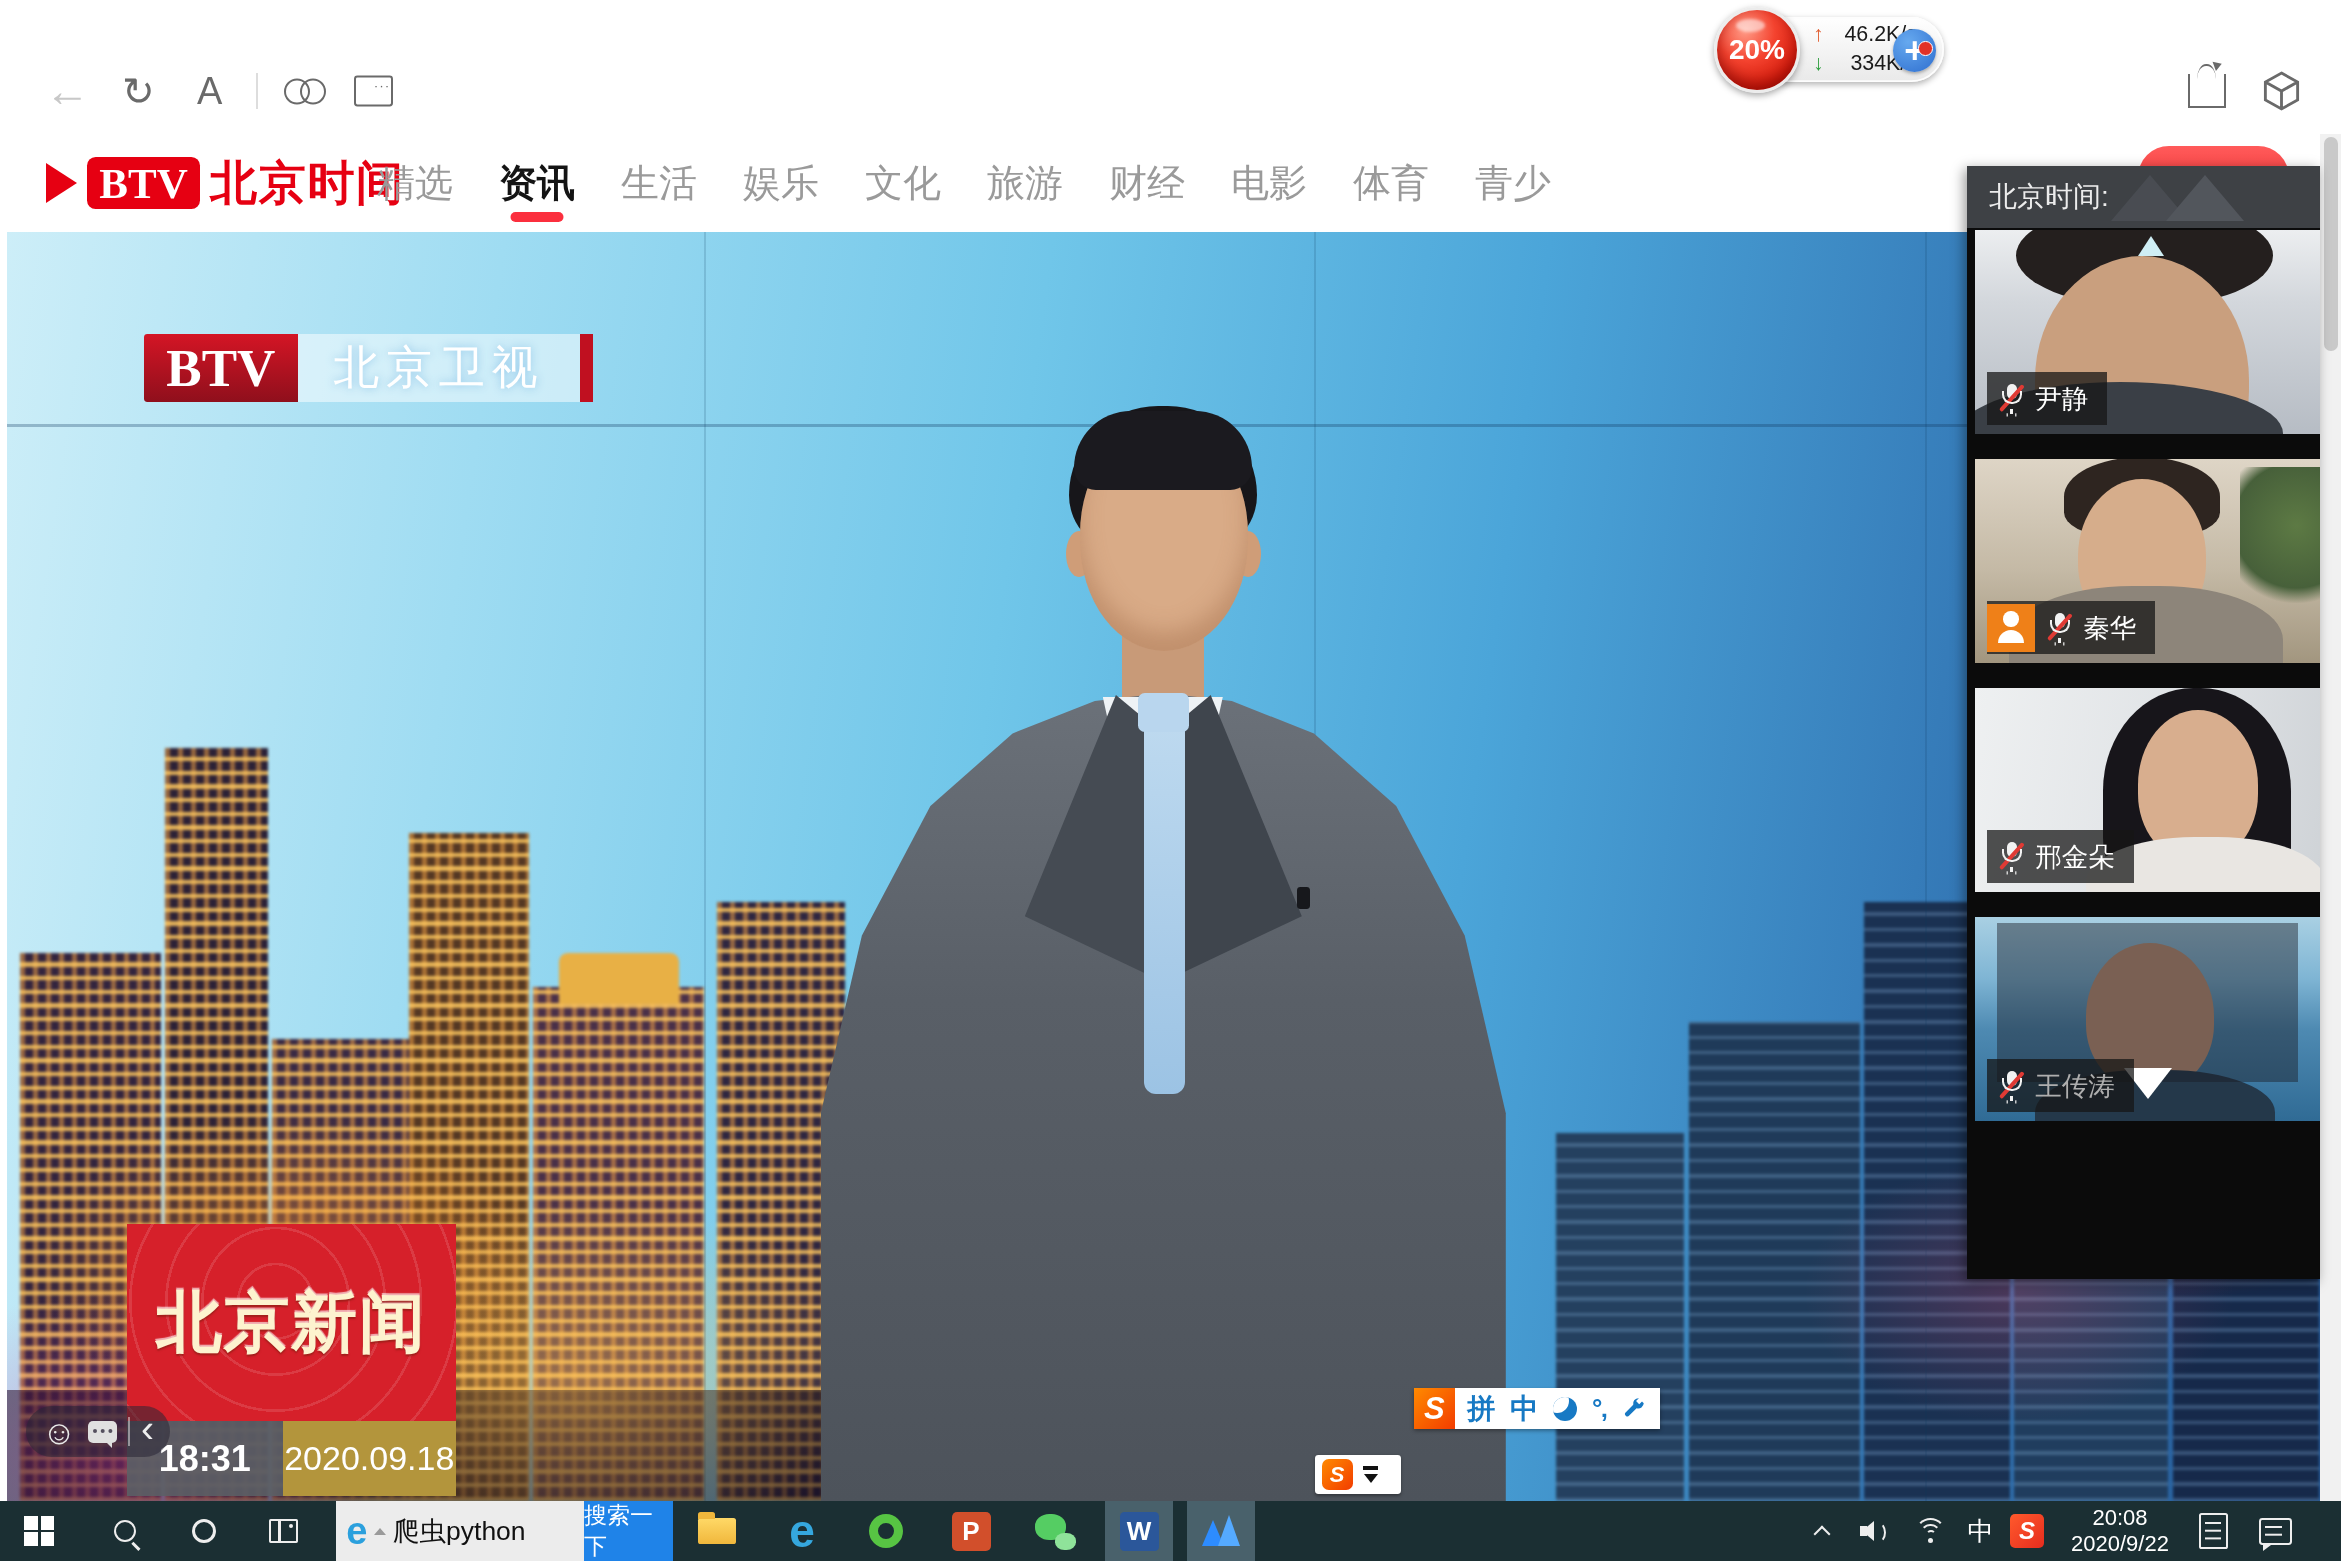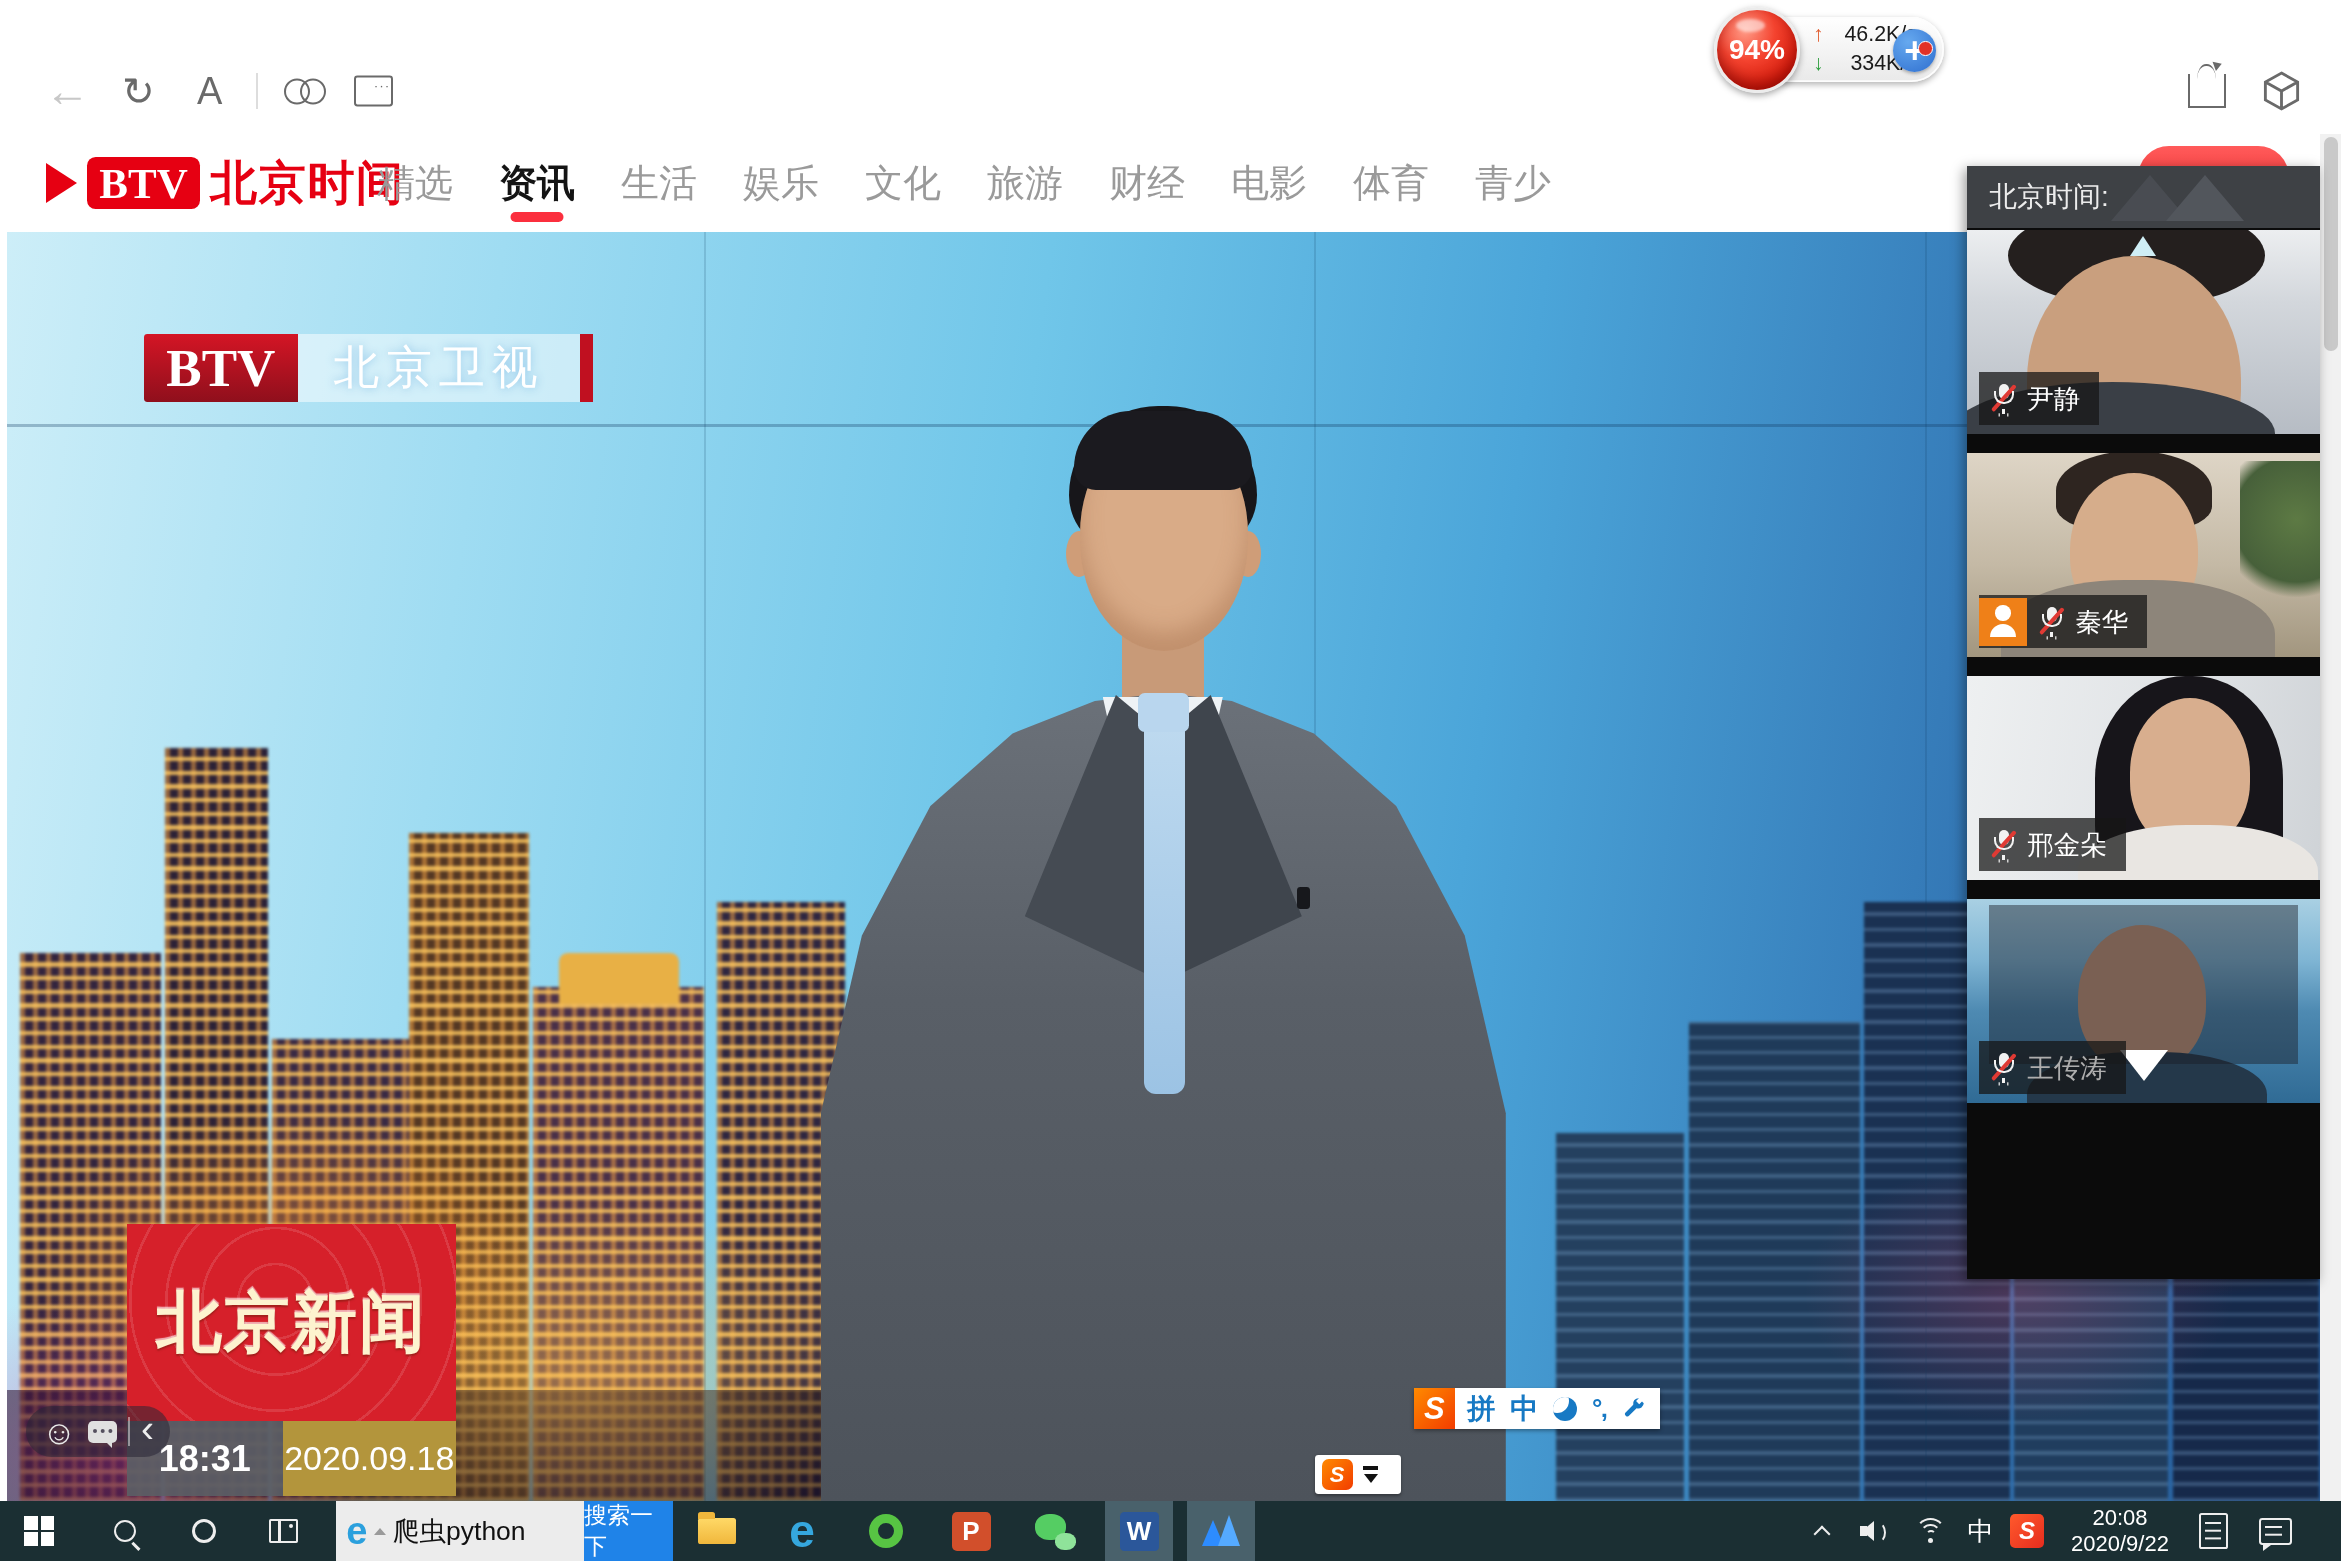--- a/index.html
+++ b/index.html
@@ -192,21 +192,21 @@
 
 
 .sidebar { position:absolute; left:1967px; top:166px; width:353px; height:1113px; background:#0b0b0b; z-index:40;
   display:flex; flex-direction:column; box-shadow:-3.4px 3.4px 12px rgba(0,0,0,.4); }
 .sb-header { height:62px; background:#3e4145; display:flex; align-items:center; padding:0 22px; position:relative; flex:none; }
 .sb-title { color:#ececec; font-size:28px; }
 .mlogo { position:absolute; right:63px; top:8.6px; width:146px; height:46px; opacity:.85; }
 .mlogo i { position:absolute; bottom:0; width:0; height:0; border-left:39px solid transparent; border-right:39px solid transparent; }
 .mlogo i:first-child { left:0; border-bottom:46px solid #4b4f55; }
 .mlogo i:last-child { left:55px; border-bottom:46px solid #565a61; }
-.sb-tiles { flex:1; display:flex; flex-direction:column; gap:19px; padding-top:1.7px; }
+.sb-tiles { flex:1; display:flex; flex-direction:column; gap:25px; padding-top:1.7px;margin-left:8px; }
 .tile { position:relative; height:204px; overflow:hidden; flex:none; background:#222; }
 .np { position:absolute; left:12px; bottom:8.6px; display:flex; align-items:center; gap:10.3px;
   background:rgba(22,22,22,.74); padding:8.6px 19px 8.6px 12px; z-index:5; }
 .pname { color:#fff; font-size:26.5px; }
 .tile.dim .pname { color:#aeaeae; }
 .micico { position:relative; width:26px; height:31px; flex:none; }
 .micico::before { content:""; position:absolute; left:7.7px; top:0.9px; width:10.3px; height:15.4px; background:#f2f2f2; border-radius:5.1px; }
 .micico::after { content:""; position:absolute; left:3.4px; top:7.7px; width:15.4px; height:11px; border:2.6px solid #f2f2f2;
   border-top:none; border-radius:0 0 9.4px 9.4px; }
 .micico i { position:absolute; left:11px; bottom:0; width:3.4px; height:5.1px; background:#f2f2f2;
@@ -317,21 +317,21 @@
 </style>
 </head>
 <body>
 
 <div id="screen">
 
 
   <div class="speed">
     <div class="speed-pill"></div>
     <div class="ball">
-        <span>94%</span>
+        <span>20%</span>
       </div>
     <div class="rates">
       <span class="up-ar">↑</span>
       <span class="rate-v">46.2K/s</span>
       <span class="dn-ar">↓</span>
       <span class="rate-v">334K/s</span>
     </div>
     <div class="plusbtn">
         <span>+</span>
       <span class="plus-dot"></span>

